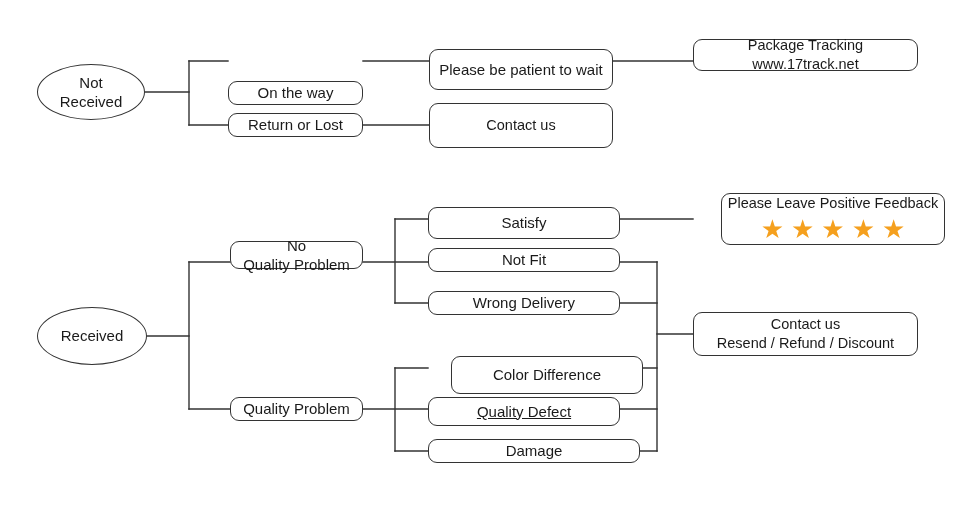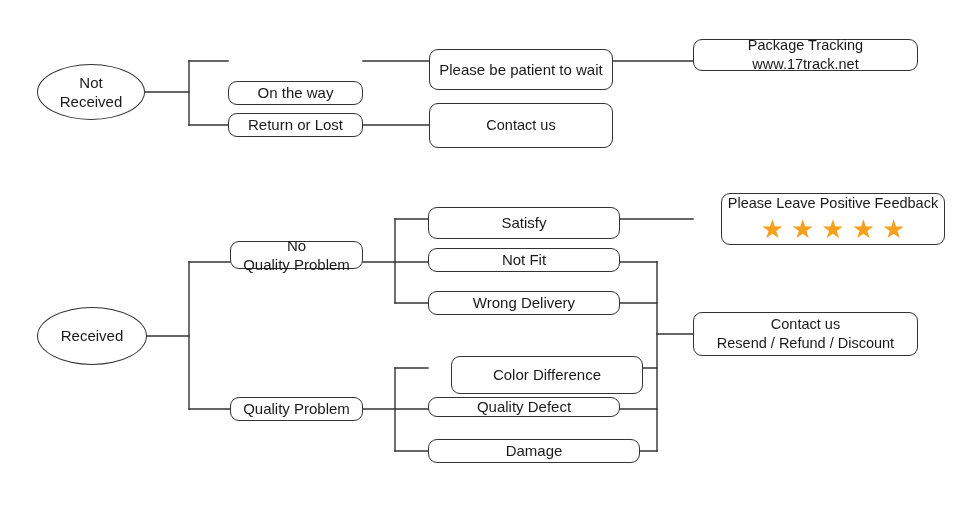--- a/index.html
+++ b/index.html
@@ -144,21 +144,21 @@
   </div>
 
   <div class="node box" style="left:428px; top:291px; width:192px; height:24px;">
     <span class="line">Wrong Delivery</span>
   </div>
 
   <div class="node box" style="left:440px; top:356px; width:192px; height:38px;margin-left:11px;">
     <span class="line">Color Difference</span>
   </div>
 
-  <div class="node box" style="left:428px; top:397px; width:192px; height:20px;">
+  <div class="node box" style="left:428px; top:397px; width:192px; height:29px;text-decoration:underline;">
     <span class="line">Quality Defect</span>
   </div>
 
   <div class="node box" style="left:428px; top:439px; width:212px; height:24px;">
     <span class="line">Damage</span>
   </div>
 
   <div class="node box small" style="left:693px; top:193px; width:224px; height:52px; justify-content:flex-start; padding-top:0;margin-left:28px;">
     <span class="line">Please Leave Positive Feedback</span>
     <span class="stars" style="color:#F5A01E;">★★★★★</span>

